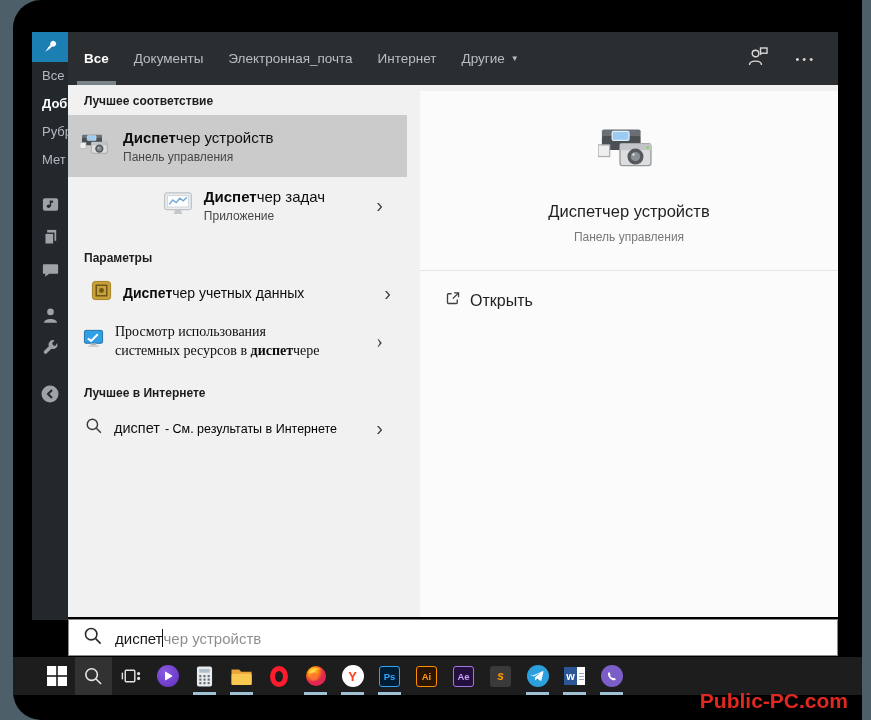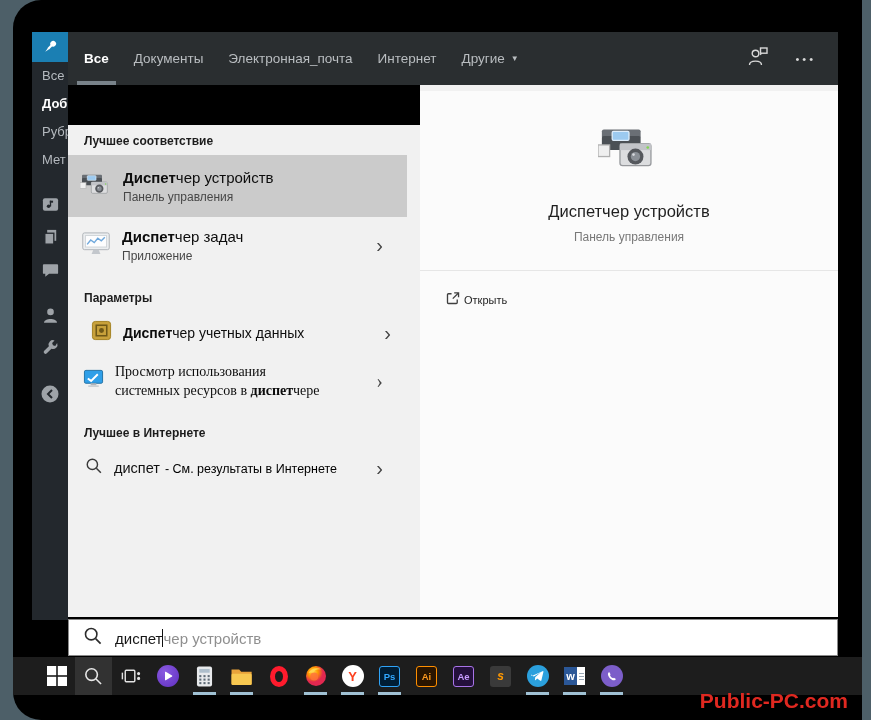--- a/index.html
+++ b/index.html
@@ -24,51 +24,51 @@
   .tab{position:relative;display:flex;align-items:center;margin-right:25px;
        font-size:13.5px;color:#b9bdc0;cursor:default;white-space:nowrap;}
   .tab.active{color:#fff;font-weight:bold;}
   .tab .indicator{position:absolute;left:-7px;right:-7px;bottom:0;height:4px;background:#79838a;}
   .tab .dd{font-size:8px;margin-left:6px;color:#b9bdc0;}
   .top-icons{margin-left:auto;display:flex;align-items:center;gap:26px;}
   .ellipsis{color:#d8d8d8;font-size:11px;letter-spacing:3px;}
 
   
   .overlay-body{position:absolute;left:55px;top:85px;width:770px;height:532px;display:flex;}
-  .results-panel{width:352px;background:#f1f1f1;box-sizing:border-box;margin-top:40px;}
+  .results-panel{width:352px;background:#f1f1f1;box-sizing:border-box;}
   .preview-panel{width:418px;background:#fbfbfb;border-top:6px solid #f1f1f1;box-sizing:border-box;text-align:center;}
 
   .sec-header{font-size:12px;font-weight:bold;color:#1c1c1c;padding:9px 16px 7px;}
   .row{position:relative;display:flex;align-items:center;}
   .row .chev{position:absolute;right:24px;top:50%;transform:translateY(-50%);
              font-size:20px;color:#444;font-weight:normal;}
   .row-main{height:62px;background:#cbcbcb;width:339px;}
   .row-main .ric{margin-left:12px;}
   .rtext{margin-left:11px;}
   .rtitle{font-size:15px;color:#0d0d0d;}
   .rsub{font-size:12px;color:#474747;margin-top:3px;}
-  .row-app{height:56px;width:339px;}
+  .row-app{height:56px;width:339px;justify-content:center;}
   .row-app .ric{margin-left:13px;}
   .row-set{height:41px;width:339px;padding-left:8px;}
   .row-set .ric{margin-left:15px;}
   .row-set .rtitle{font-size:14px;}
   .row-set2{height:55px;width:339px;font-family:Liberation Serif, serif;}
   .row-set2 .ric{margin-left:15px;}
   .two-line{font-size:14px;color:#0d0d0d;line-height:19px;}
   .row-web{height:41px;width:339px;}
   .row-web .ric{margin-left:17px;}
   .webq{font-size:14.5px;color:#111;}
   .webhint{font-size:12.5px;color:#000000;margin-left:5px;}
 
   .pv-icon{margin-top:28px;}
   .pv-title{font-size:16.5px;color:#1f1f1f;margin-top:22px;}
   .pv-sub{font-size:12px;color:#787878;margin-top:9px;}
   .pv-div{height:1px;background:#e6e6e6;margin-top:26px;}
-  .pv-open{display:flex;align-items:center;gap:3px;margin:19px 0 0 24px;
-           font-size:11px;color:#1f1f1f;text-align:left;}
+  .pv-open{display:flex;align-items:center;gap:9px;margin:19px 0 0 24px;
+           font-size:16px;color:#1f1f1f;text-align:left;}
 
   
   .searchbar{position:absolute;left:55px;top:619px;width:770px;height:37px;background:#fff;
              border:1px solid #8a8a8a;box-sizing:border-box;display:flex;align-items:center;padding-left:14px;}
   .sb-text{margin-left:12px;font-size:15px;}
   .sb-typed{color:#161616;}
   .sb-cursor{display:inline-block;width:1px;height:18px;background:#111;vertical-align:-3px;}
   .sb-sug{color:#8f8f8f;}
 
   

